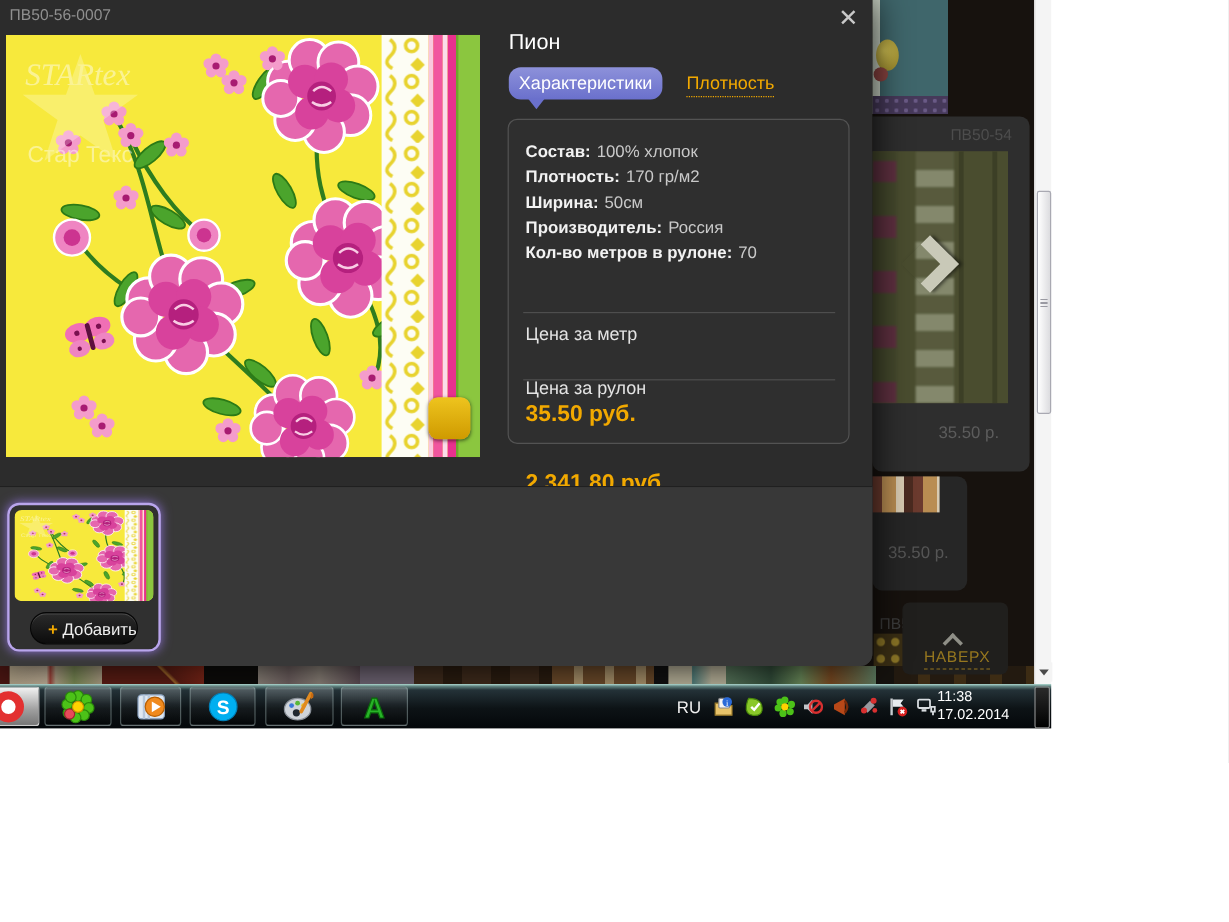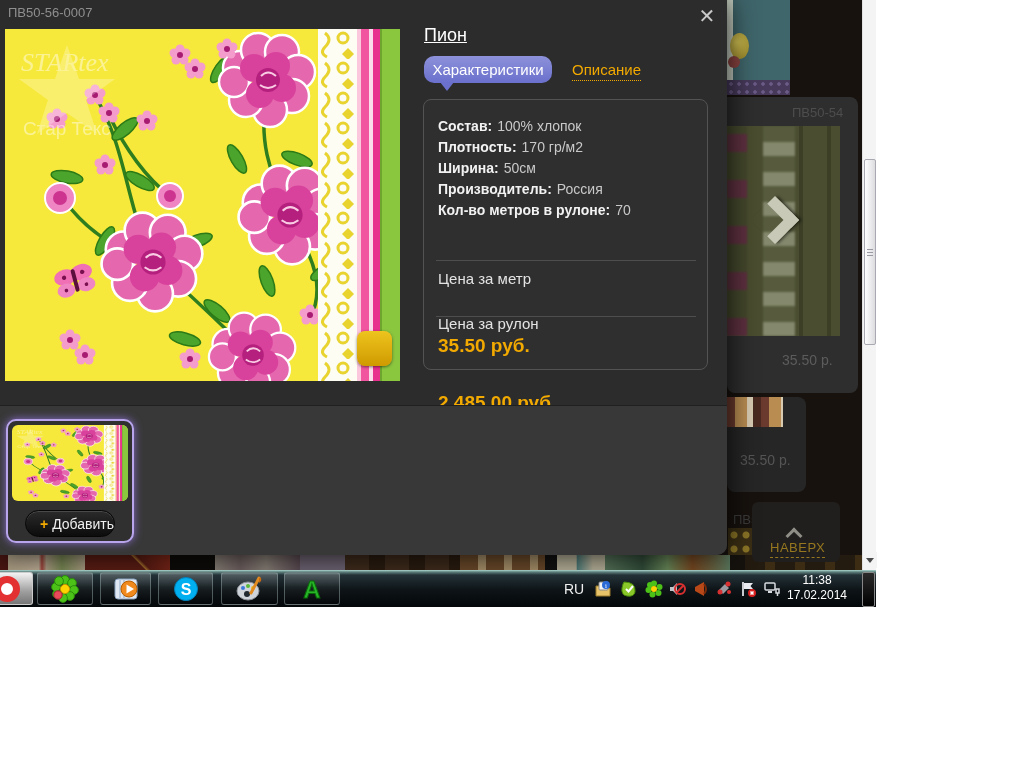--- a/index.html
+++ b/index.html
@@ -67,21 +67,21 @@
     border-radius:0 0 10px 0; box-shadow:0 0 30px rgba(0,0,0,.85); z-index:10;padding-left:48px; }
   .modal-code { position:absolute; left:8px; top:5px; font-size:13px; color:#8f8f8f; }
   .modal-close { position:absolute; left:695px; top:4px; width:24px; height:24px; color:#c9c9c9;
     font-size:20px; line-height:24px; text-align:center; cursor:pointer; }
 
   .photo { position:absolute; left:5px; top:29px; width:395px; height:352px; overflow:hidden; }
   .photo svg { display:block; width:395px; height:352px; }
   .zoom-btn { position:absolute; left:352px; top:302px; width:35px; height:35px; border-radius:8px;
     background:linear-gradient(180deg,#eec41e,#cf9a00); box-shadow:0 1px 3px rgba(0,0,0,.5); }
 
-  .product-name { position:absolute; left:424px; top:25px; font-size:18px; color:#fff;text-decoration:underline; }
+  .product-name { position:absolute; left:424px; top:25px; font-size:18px; color:#fff; }
   .tab-active { position:absolute; left:424px; top:56px; width:128px; height:27px; border-radius:10px;
     background:linear-gradient(180deg,#8d91da,#6a70cc); color:#fff; font-size:15px; text-align:center; line-height:27px; }
   .tab-active::after { content:""; position:absolute; left:16px; bottom:-8px; width:0; height:0;
     border-left:7px solid transparent; border-right:7px solid transparent; border-top:9px solid #6a70cc; }
   .tab-link { position:absolute; left:572px; top:61px; font-size:15px; color:#f2a900;
     border-bottom:1px dotted #f2a900; padding-bottom:2px; }
 
   .specs-panel { position:absolute; left:423px; top:99px; width:285px; height:271px;
     border:1px solid #535353; border-radius:8px; background:#2f2f2f; }
   .spec-row { position:absolute; left:14px; font-size:14px; color:#c9c9c9; white-space:nowrap; }
@@ -106,21 +106,21 @@
     background:linear-gradient(180deg,#aed8d0 0,#5d7f7c 2px,#243238 5px,#0d1316 55%,#04070a 100%); z-index:20; }
   .task-btn { position:absolute; top:2px; height:33px; border-radius:3px; border:1px solid rgba(160,180,180,.45);
     background:linear-gradient(180deg, rgba(255,255,255,.22), rgba(255,255,255,.05) 45%, rgba(0,0,0,.3)); }
   .task-btn.pressed { background:linear-gradient(180deg,#f2f2f2,#9e9e9e 60%,#777); border-color:#ccc; }
   .task-icon { position:absolute; left:50%; top:50%; transform:translate(-50%,-50%); }
   .opera-ring { position:absolute; left:-6px; top:3px; width:26px; height:26px; border-radius:50%;
     border:7px solid #e33030; background:#fff; }
   .tray { position:absolute; left:556px; top:0; height:37px; }
   .lang { position:absolute; left:8px; top:11px; color:#efefef; font-size:14px; }
   .tray-ico { position:absolute; top:10px; width:18px; height:18px; }
-  .clock { position:absolute; left:225px; top:3px; width:72px; text-align:center; color:#fff; font-size:12px; line-height:15px; }
+  .clock { position:absolute; left:225px; top:3px; width:72px; text-align:left; color:#fff; font-size:12px; line-height:15px; }
   .show-desktop { position:absolute; left:862px; top:2px; width:13px; height:35px;
     background:linear-gradient(180deg,#2a2a2a,#000); border:1px solid #888; border-radius:2px; }
 </style>
 </head>
 <body>
 
 <svg width="0" height="0" style="position:absolute">
   <defs>
     <pattern id="orn" x="313" y="0" width="39" height="30" patternUnits="userSpaceOnUse">
       <rect width="39" height="30" fill="#fdfdf4"></rect>
@@ -303,34 +303,34 @@
             <circle cx="15" cy="14" r="8" fill="none" stroke="#3a3000" stroke-width="3"></circle>
             <line x1="21" y1="20" x2="28" y2="27" stroke="#3a3000" stroke-width="4" stroke-linecap="round"></line>
             <line x1="11" y1="14" x2="19" y2="14" stroke="#3a3000" stroke-width="2.5"></line>
             <line x1="15" y1="10" x2="15" y2="18" stroke="#3a3000" stroke-width="2.5"></line>
           </svg>
         </div>
       </div>
 
       <div class="product-name">Пион</div>
       <div class="tab-active">Характеристики</div>
-      <div class="tab-link">Описание</div>
+      <div class="tab-link">Плотность</div>
 
       <div class="specs-panel">
         <div class="spec-row" style="top:18px"><b>Состав:</b><span>100% хлопок</span></div>
         <div class="spec-row" style="top:39px"><b>Плотность:</b><span>170 гр/м2</span></div>
         <div class="spec-row" style="top:60px"><b>Ширина:</b><span>50см</span></div>
         <div class="spec-row" style="top:81px"><b>Производитель:</b><span>Россия</span></div>
         <div class="spec-row" style="top:102px"><b>Кол-во метров в рулоне:</b><span>70</span></div>
         <div class="divider" style="top:160px"></div>
         <div class="price-label" style="top:170px">Цена за метр</div>
         <div class="price-value" style="top:187px">35.50 руб.</div>
         <div class="divider" style="top:216px"></div>
         <div class="price-label" style="top:215px">Цена за рулон</div>
-        <div class="price-value" style="top:244px">2 485.00 руб.</div>
+        <div class="price-value" style="top:244px">2 341.80 руб.</div>
       </div>
 
       <div class="modal-bottom">
         <div class="thumb-card">
           <div class="thumb-img">
             <svg viewBox="0 0 395 352" preserveAspectRatio="none">
                 <use href="#fabric-art"></use>
               </svg>
           </div>
           <div class="add-btn">

